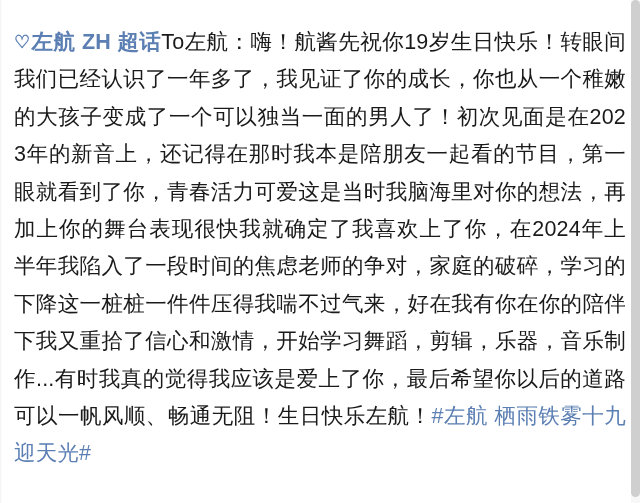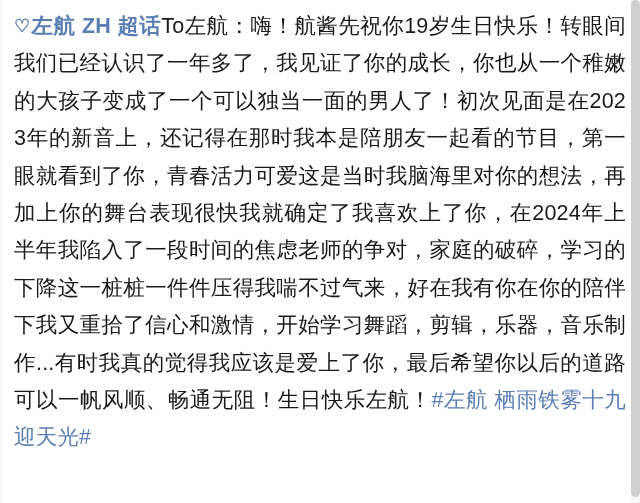--- a/index.html
+++ b/index.html
@@ -11,21 +11,21 @@
     width: 640px;
     height: 503px;
     overflow: hidden;
     font-family: "Liberation Sans", sans-serif;
   }
   .post {
     position: relative;
     width: 640px;
     height: 447px;
     box-sizing: border-box;
-    padding: 8px 14px 0 14px;
+    padding: 24px 14px 0 14px;
     background: #ffffff;
   }
   .post-text {
     font-family: "Liberation Sans", sans-serif;
     font-size: 21.5px;
     line-height: 37.4px;
     color: #1a1a1a;
     letter-spacing: 0.2px;
     text-align: justify;
     word-break: break-all;

